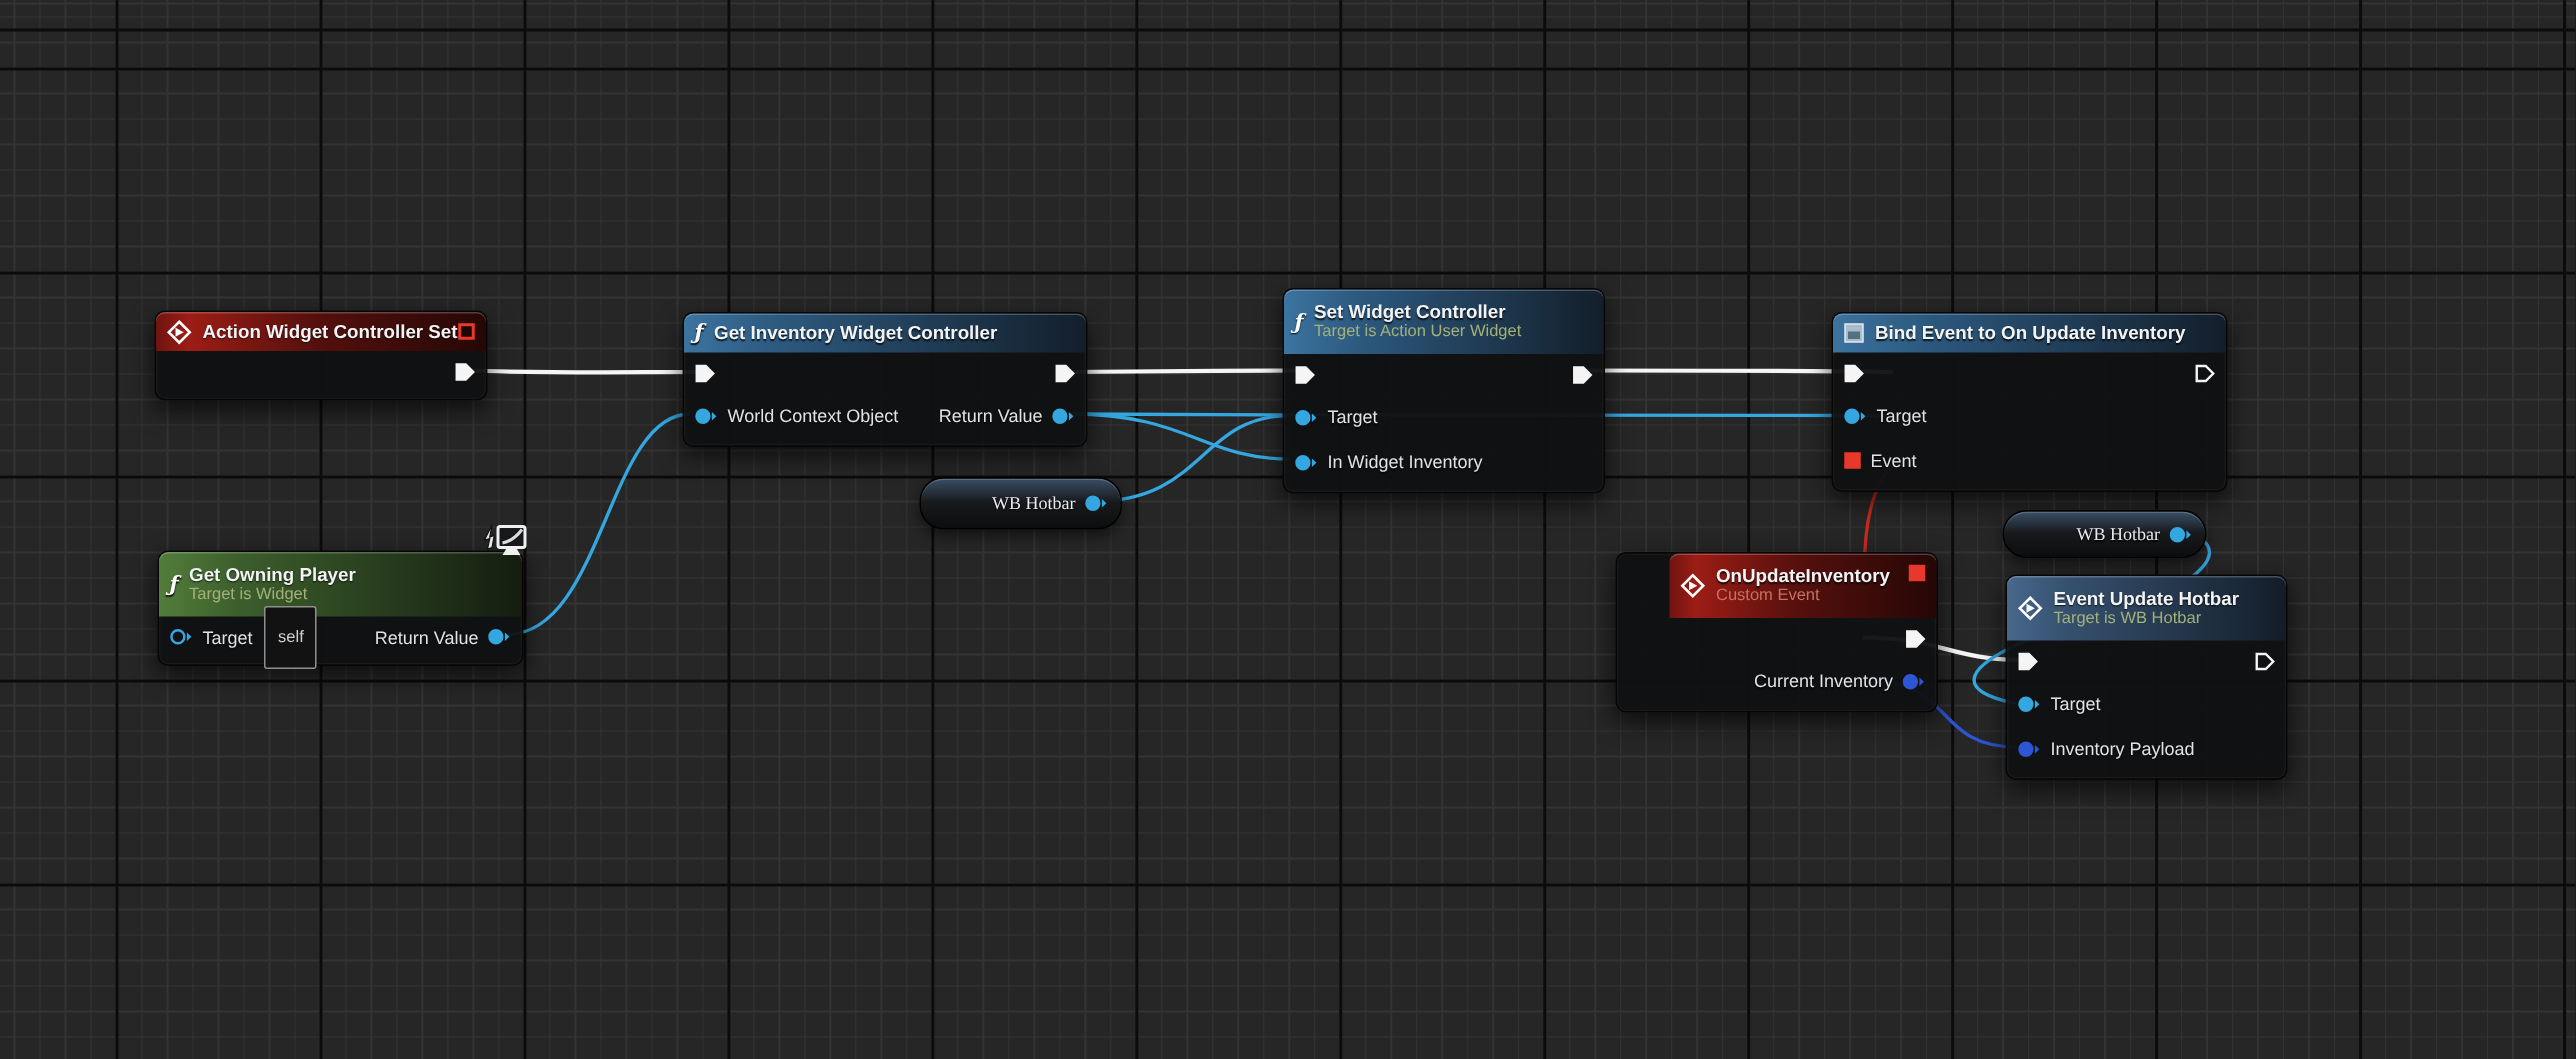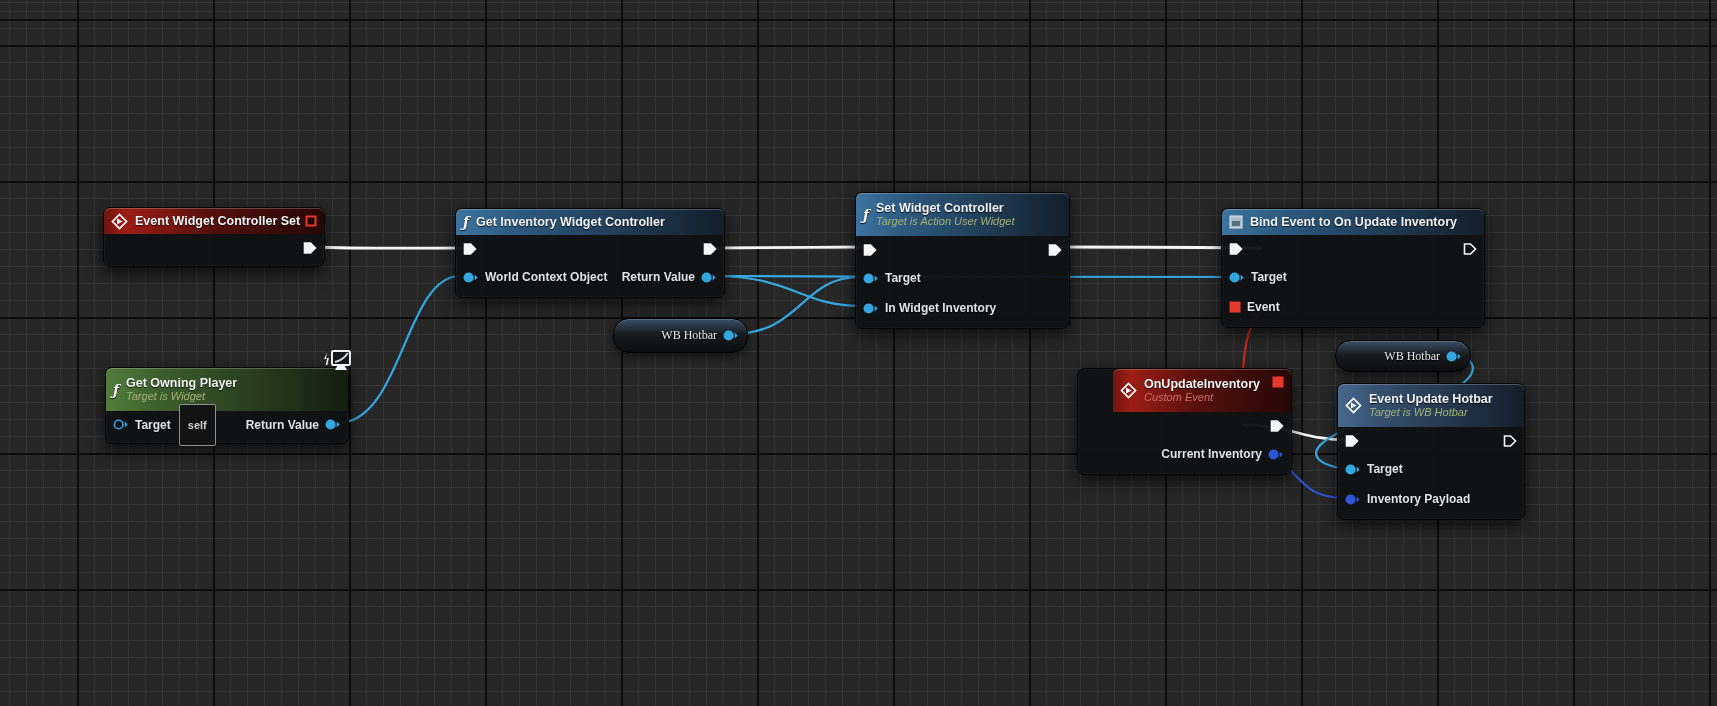--- a/index.html
+++ b/index.html
@@ -28,27 +28,27 @@
     box-shadow:inset 0 1px 0 rgba(255,255,255,.22);
   }
   .hdr.h1{height:26px;}
   .hdr.h2{height:43px;}
   .hdr-red   {background:linear-gradient(90deg,#701411 0%,#9c1d15 10%,#55100d 48%,#250706 100%);}
   .hdr-blue  {background:linear-gradient(90deg,#3c74a0 0%,#2d5a80 22%,#131e2a 100%);}
   .hdr-green {background:linear-gradient(90deg,#527d3b 0%,#3c5e2c 22%,#141d10 100%);}
   .hdr-steel {background:linear-gradient(90deg,#47688c 0%,#35506e 22%,#131d29 100%);}
   .titles{display:flex;flex-direction:column;justify-content:center;line-height:1.15;}
   .title{font-size:12.5px;font-weight:bold;color:#f2f3f4;text-shadow:0 1px 1px rgba(0,0,0,.8);white-space:nowrap;}
-  .sub{font-size:11px;font-style:italic;white-space:nowrap;}
+  .sub{font-size:11px;white-space:nowrap;}
   .sub-olive{color:#a3b179;}
   .sub-red{color:#c96f63;}
   .ficon{font-family:"DejaVu Serif",serif;font-style:italic;font-weight:bold;color:#fff;font-size:14px;line-height:1;text-shadow:0 1px 1px #000;}
   .hdrpin{position:absolute;right:7px;top:50%;margin-top:-6px;}
   .hdrpin.two{top:13px;}
-  .body{padding:0 0 5px 0;position:relative;font-weight:bold;}
+  .body{padding:0 0 5px 0;position:relative;}
   .row{display:flex;align-items:center;height:30px;padding:0 7px;}
   .row.first{height:27px;}
   .pgroup{display:flex;align-items:center;gap:6px;}
   .pgroup.right{margin-left:auto;}
   .plabel{font-size:12px;color:#dfe3e6;white-space:nowrap;text-shadow:0 1px 1px rgba(0,0,0,.7);}
   .valbox{font-size:11px;color:#cfcfcf;background:#121212;border:1px solid #8f8f8f;border-radius:2px;height:16px;line-height:16px;padding:12px 8px;margin-left:2px;}
   .pin{display:inline-flex;}
   .varnode{
     position:absolute;z-index:2;border-radius:16px;
     background:linear-gradient(180deg,#3a4f66 0%,#17191c 48%,#0c0d0e 100%);
@@ -76,21 +76,21 @@
       <path d="M1248,454 C1302,454 1290,498 1344,498" fill="none" stroke="#2e55d4" stroke-width="2.2"></path>
       <path d="M1266,307 C1248,320 1243,350 1243,379" fill="none" stroke="#c52a1e" stroke-width="2.2"></path>
     </svg>
 <div class="node" style="left: 103px; top: 207px; width: 220px;">
       <div class="hdr h1 hdr-red">
         <svg width="17" height="17">
           <polygon points="8.5,1.5 15.5,8.5 8.5,15.5 1.5,8.5" fill="none" stroke="#fff" stroke-width="1.7"></polygon>
           <polygon points="6,5.5 11.5,8.5 6,11.5" fill="#fff"></polygon>
         </svg>
         <div class="titles">
-          <div class="title">Event Widget Controller Set</div>
+          <div class="title">Action Widget Controller Set</div>
         </div>
         <span class="pin hdrpin">
           <svg width="12" height="12">
             <rect x="1.5" y="1.5" width="9" height="9" fill="#1c0705" stroke="#e8382c" stroke-width="2"></rect>
           </svg>
         </span>
       </div>
       <div class="body">
         <div class="row first">
           <span class="pgroup right">

